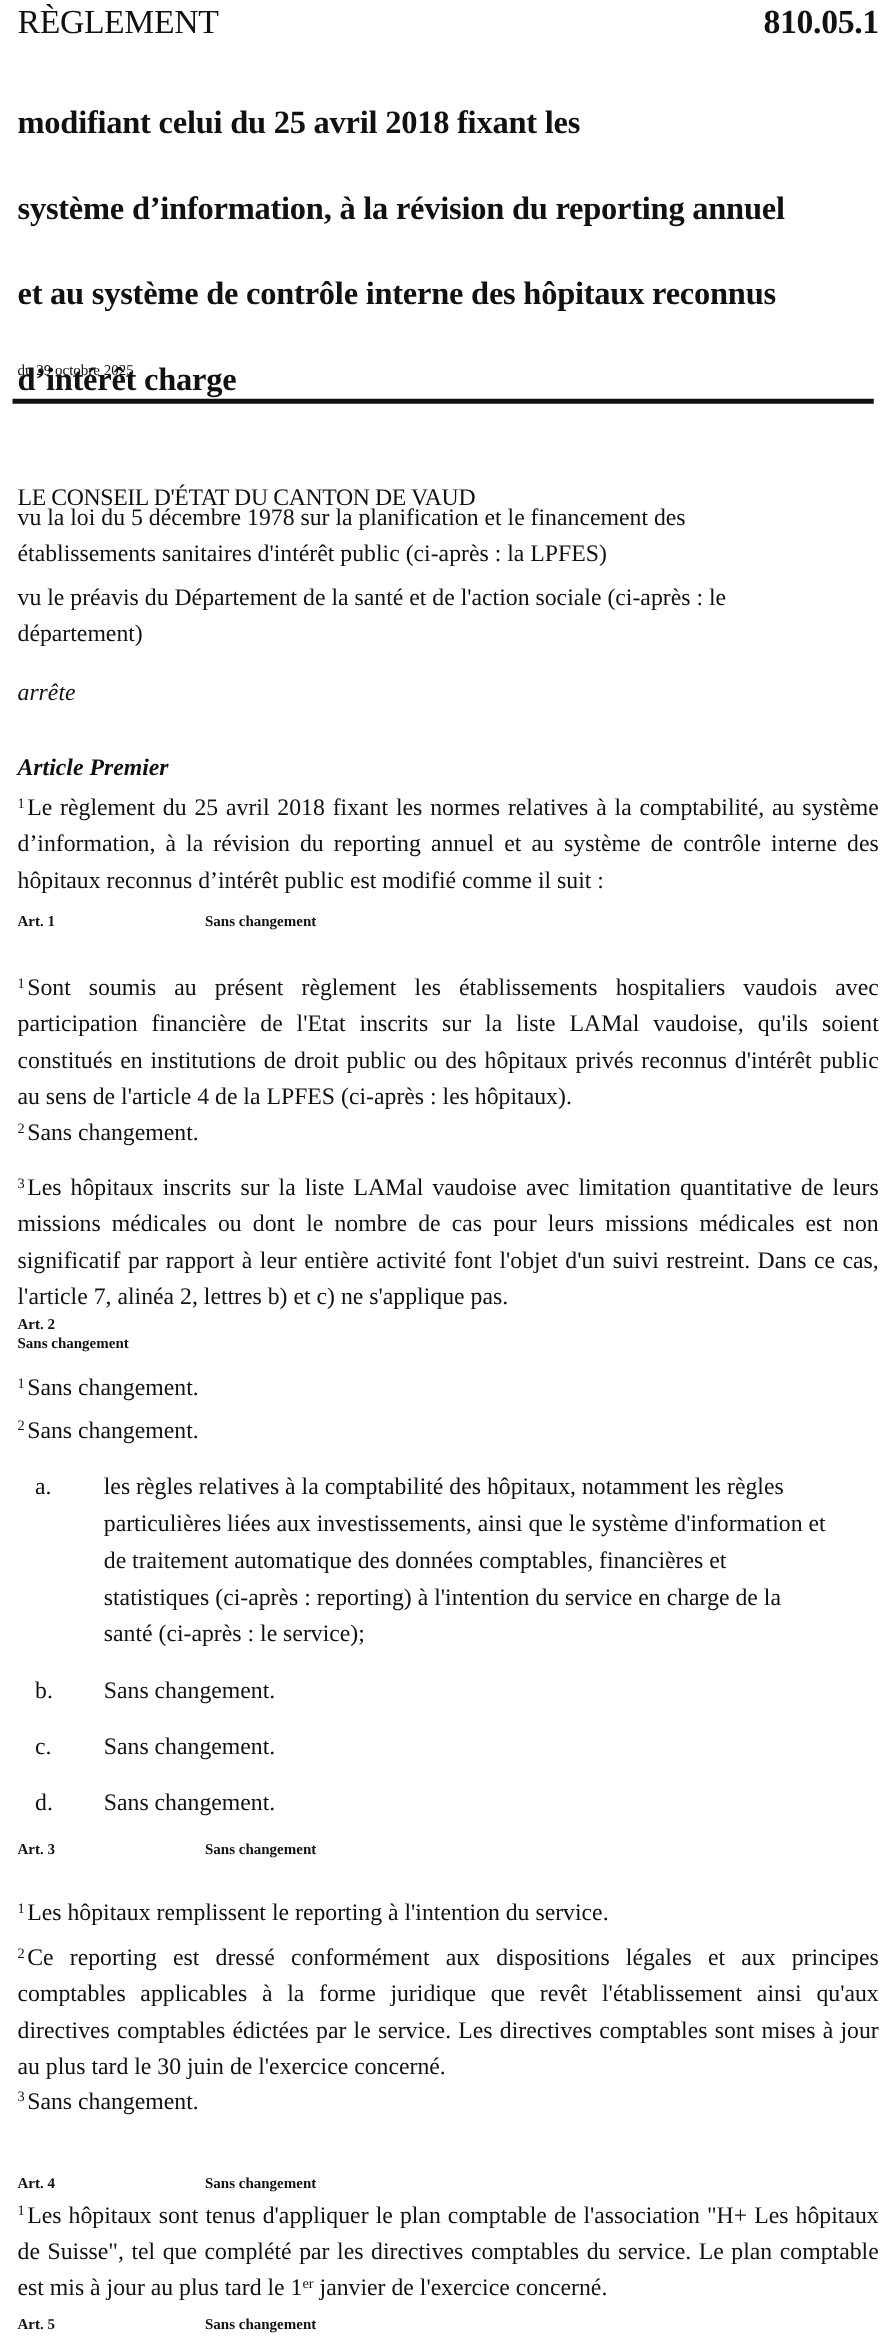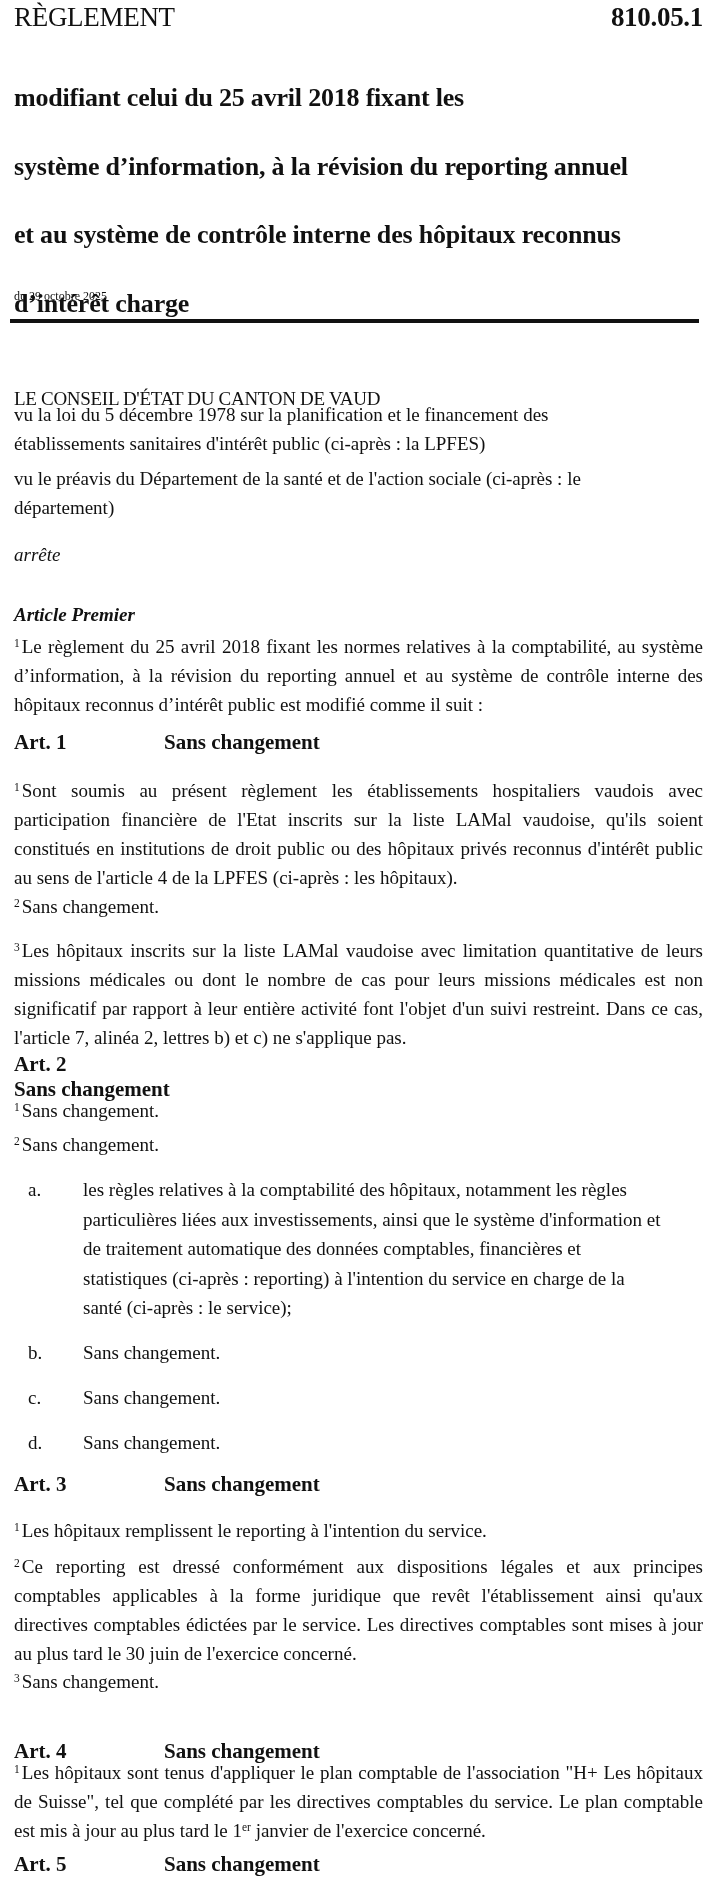--- a/index.html
+++ b/index.html
@@ -32,21 +32,21 @@
 
     .rule { position: absolute; top: 319px; left: -4px; right: 4px; height: 4px; background: #111; }
 
     .body-text { font-size: 19px; line-height: 29px; }
     .abs { position: absolute; left: 0; right: 0; }
 
     .justify { text-align: justify; text-align-last: left; }
 
     sup { font-size: 11.5px; vertical-align: 6px; line-height: 0; margin-right: 2px; }
 
-    .art-head { font-size: 21px; font-weight: bold; display: flex; }
+    .art-head { font-size: 12px; font-weight: bold; display: flex; }
     .art-num { width: 150px; }
 
     .italic { font-style: italic; }
     .bolditalic { font-style: italic; font-weight: bold; }
 
     .list-item { display: flex; }
     .list-letter { width: 69px; padding-left: 14px; box-sizing: border-box; flex: 0 0 69px; }
     .list-text { flex: 1; padding-right: 40px; }
   </style>
 </head>

